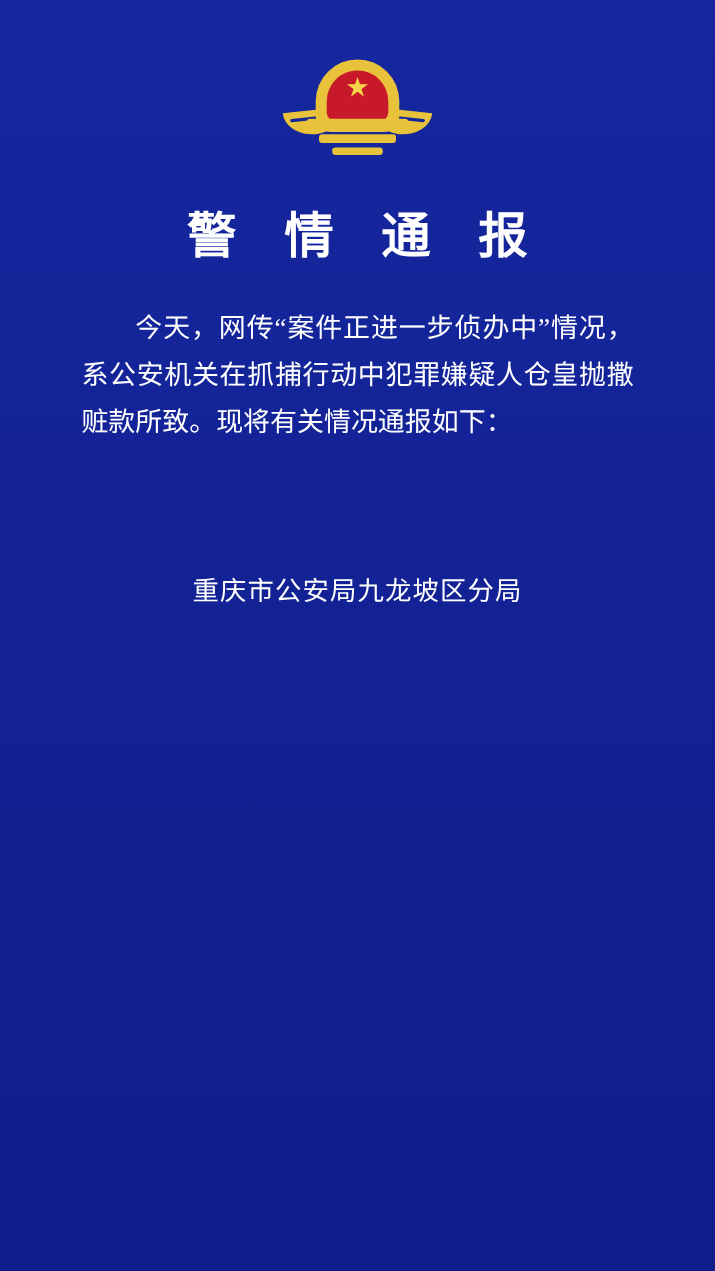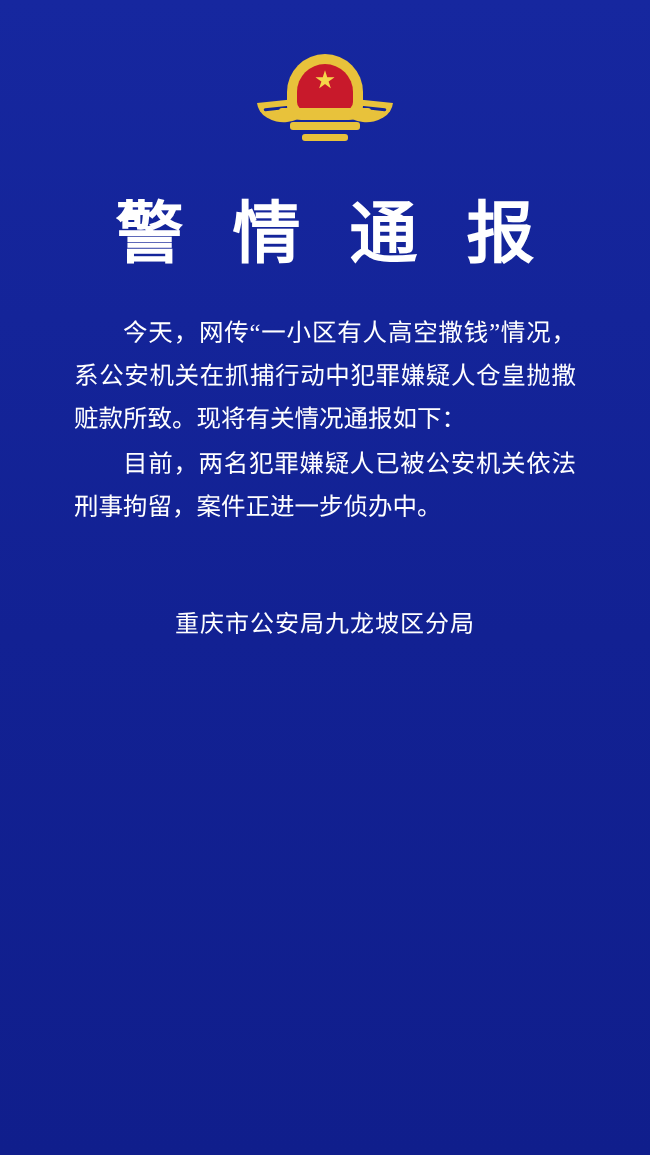--- a/index.html
+++ b/index.html
@@ -105,21 +105,21 @@
     border: 3px solid #e8c23b;
     border-bottom: none;
     border-radius: 18px 18px 0 0;
     box-sizing: border-box;
   }
 
   
   .title {
     margin-top: 26px;
     text-align: center;
-    font-size: 68px;
+    font-size: 45px;
     font-weight: bold;
     letter-spacing: 16px;
     text-indent: 16px;
     color: #ffffff;
     font-family: "Liberation Serif", "DejaVu Serif", serif;
   }
 
   
   .body-text {
     margin: 34px 74px 0 74px;
@@ -129,21 +129,21 @@
     text-justify: inter-ideograph;
     color: #ffffff;
   }
   .body-text p {
     margin: 0 0 2px 0;
     text-indent: 2em;
   }
 
   
   .signature {
-    margin-top: 76px;
+    margin-top: 112px;
     text-align: center;
     font-size: 24px;
     line-height: 40px;
     color: #ffffff;
   }
   .signature .org { letter-spacing: 1px; }
   .signature .date { letter-spacing: 1px; }
 </style>
 </head>
 <body>
@@ -161,21 +161,20 @@
       </div>
       <div class="bar bar1"></div>
       <div class="bar bar2"></div>
       <div class="bar bar3"></div>
     </div>
   </div>
 
   <div class="title">警 情 通 报</div>
 
   <div class="body-text">
-    <p>今天，网传“一小区有人高空撒钱”情况，系公安机关在抓捕行动中犯罪嫌疑人仓皇抛撒赃款所致。现将有关情况通报如下：</p>
-    <p>目前，两名犯罪嫌疑人已被公安机关依法刑事拘留，案件正进一步侦办中。</p>
+    <p>今天，网传“案件正进一步侦办中”情况，系公安机关在抓捕行动中犯罪嫌疑人仓皇抛撒赃款所致。现将有关情况通报如下：</p>
   </div>
 
   <div class="signature">
     <div class="org">重庆市公安局九龙坡区分局</div>
   </div>
 
 </div>
 
 </body></html>

